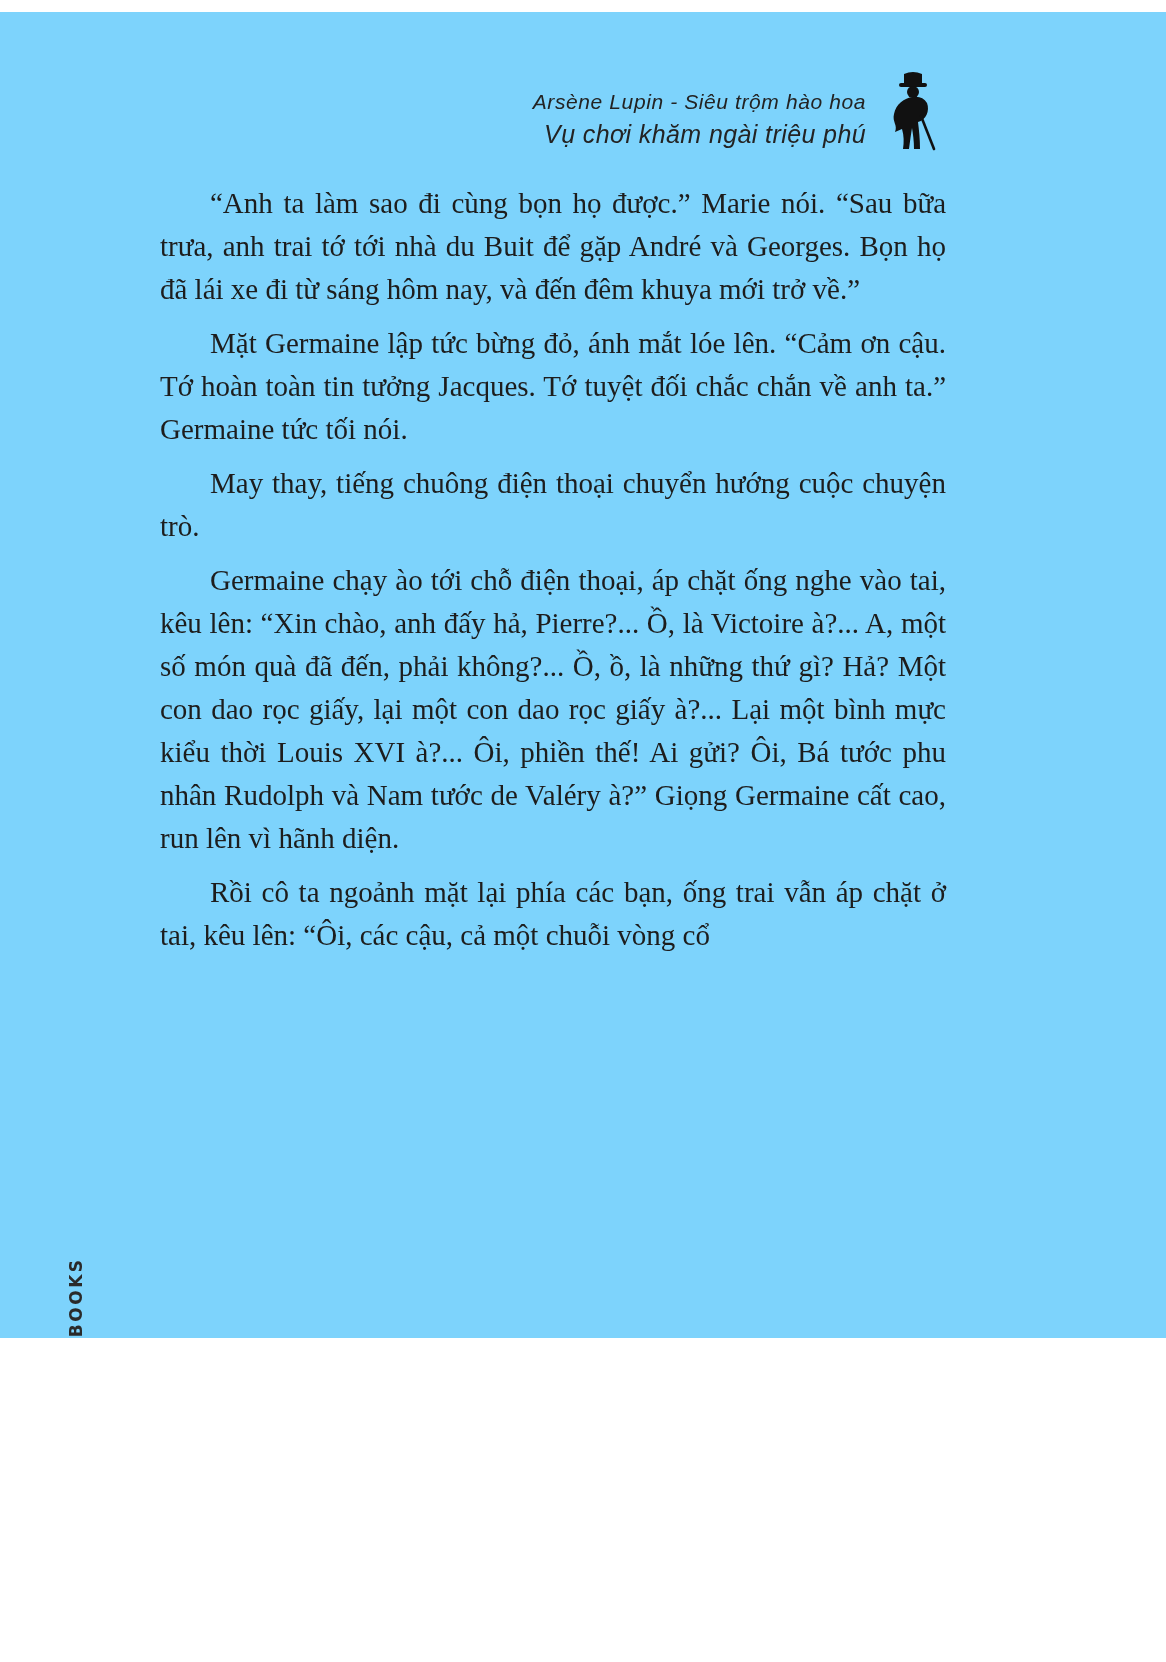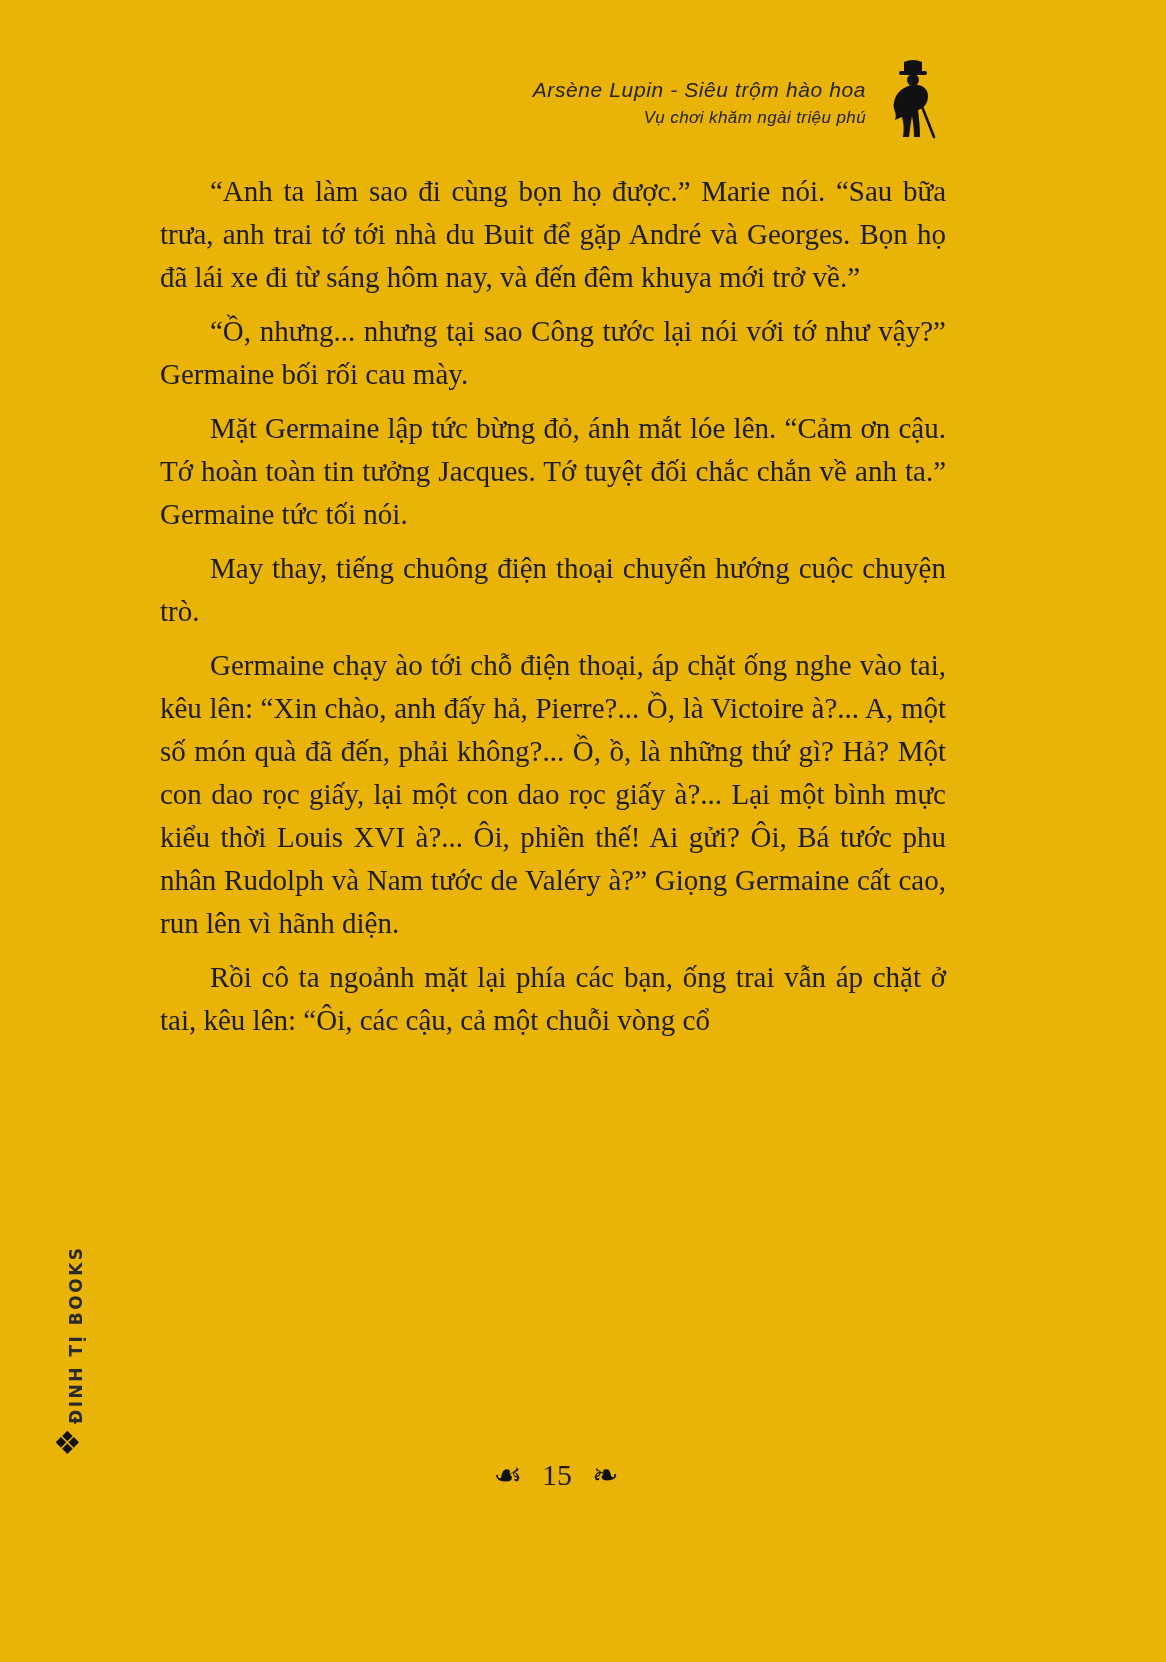--- a/index.html
+++ b/index.html
@@ -1,35 +1,35 @@
 <!DOCTYPE html>
 <html><head>
 <meta charset="utf-8">
 <style>
   * { margin:0; padding:0; box-sizing:border-box; }
   html,body { background:#ffffff; }
   .page {
     position:relative;
-    width:1166px; height:1662px;
-    margin:0 auto;
-    background:#eab308;
+    width:1166px; height:1326px;
+    margin:12px auto;
+    background:#7dd3fc;
     color:#1c1c1c;
     font-family:"Liberation Serif", serif;
     overflow:hidden;
   }
   
   .header {
     position:absolute; top:78px; right:300px;
     text-align:right;
     font-family:"Liberation Sans", sans-serif;
     font-style:italic;
     color:#232323;
   }
   .header .line1 { font-size:21px; letter-spacing:0.6px; }
-  .header .line2 { font-size:17px; margin-top:6px; letter-spacing:0.4px; }
+  .header .line2 { font-size:25px; margin-top:6px; letter-spacing:0.4px; }
   .lupin-icon {
     position:absolute; top:58px; right:222px;
     width:62px; height:90px;
   }
   .lupin-icon svg { width:100%; height:100%; }
   
   .content {
     position:absolute; left:160px; top:170px; width:786px;
     font-size:29px; line-height:43px;
     text-align:justify;
@@ -95,21 +95,20 @@
                  C37 69 36 60 35 52
                  C43 50 47 41 44 33
                  C41 28 36 26 30 27 Z"></path>
         <path d="M38 46 L51 79" stroke="#111" stroke-width="2.6" fill="none" stroke-linecap="round"></path>
       </g>
     </svg>
   </div>
 
   <div class="content">
     <p>“Anh ta làm sao đi cùng bọn họ được.” Marie nói. “Sau bữa trưa, anh trai tớ tới nhà du Buit để gặp André và Georges. Bọn họ đã lái xe đi từ sáng hôm nay, và đến đêm khuya mới trở về.”</p>
-    <p>“Ồ, nhưng... nhưng tại sao Công tước lại nói với tớ như vậy?” Germaine bối rối cau mày.</p>
     <p>Mặt Germaine lập tức bừng đỏ, ánh mắt lóe lên. “Cảm ơn cậu. Tớ hoàn toàn tin tưởng Jacques. Tớ tuyệt đối chắc chắn về anh ta.” Germaine tức tối nói.</p>
     <p>May thay, tiếng chuông điện thoại chuyển hướng cuộc chuyện trò.</p>
     <p>Germaine chạy ào tới chỗ điện thoại, áp chặt ống nghe vào tai, kêu lên: “Xin chào, anh đấy hả, Pierre?... Ồ, là Victoire à?... A, một số món quà đã đến, phải không?... Ồ, ồ, là những thứ gì? Hả? Một con dao rọc giấy, lại một con dao rọc giấy à?... Lại một bình mực kiểu thời Louis XVI à?... Ôi, phiền thế! Ai gửi? Ôi, Bá tước phu nhân Rudolph và Nam tước de Valéry à?” Giọng Germaine cất cao, run lên vì hãnh diện.</p>
     <p>Rồi cô ta ngoảnh mặt lại phía các bạn, ống trai vẫn áp chặt ở tai, kêu lên: “Ôi, các cậu, cả một chuỗi vòng cổ</p>
   </div>
 
   <div class="publisher">ĐINH TỊ BOOKS</div>
   <div class="publisher-logo">❖</div>
 
   <div class="footer">

